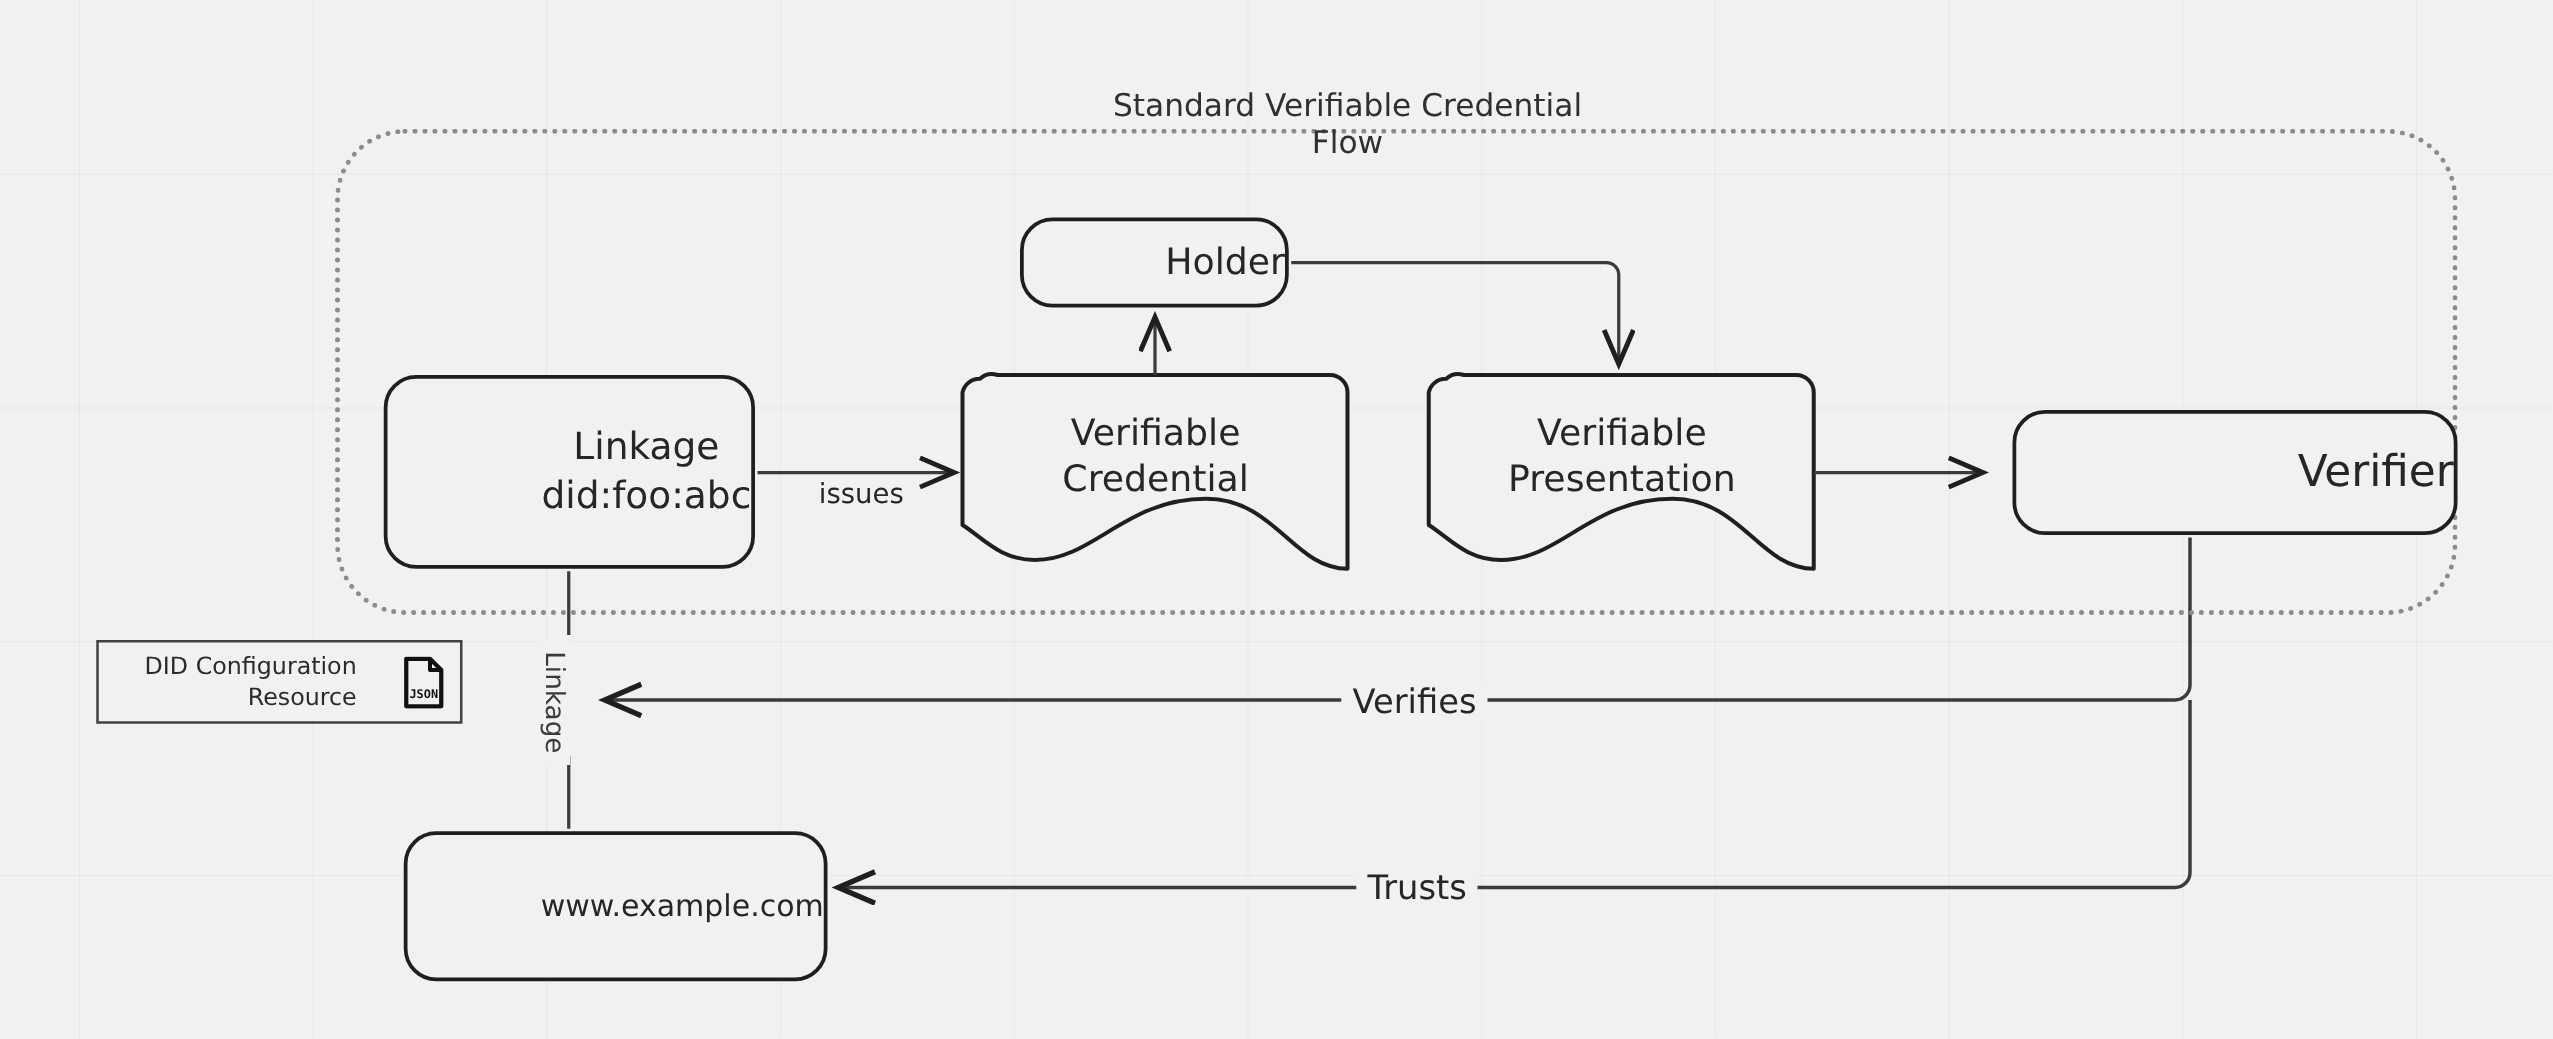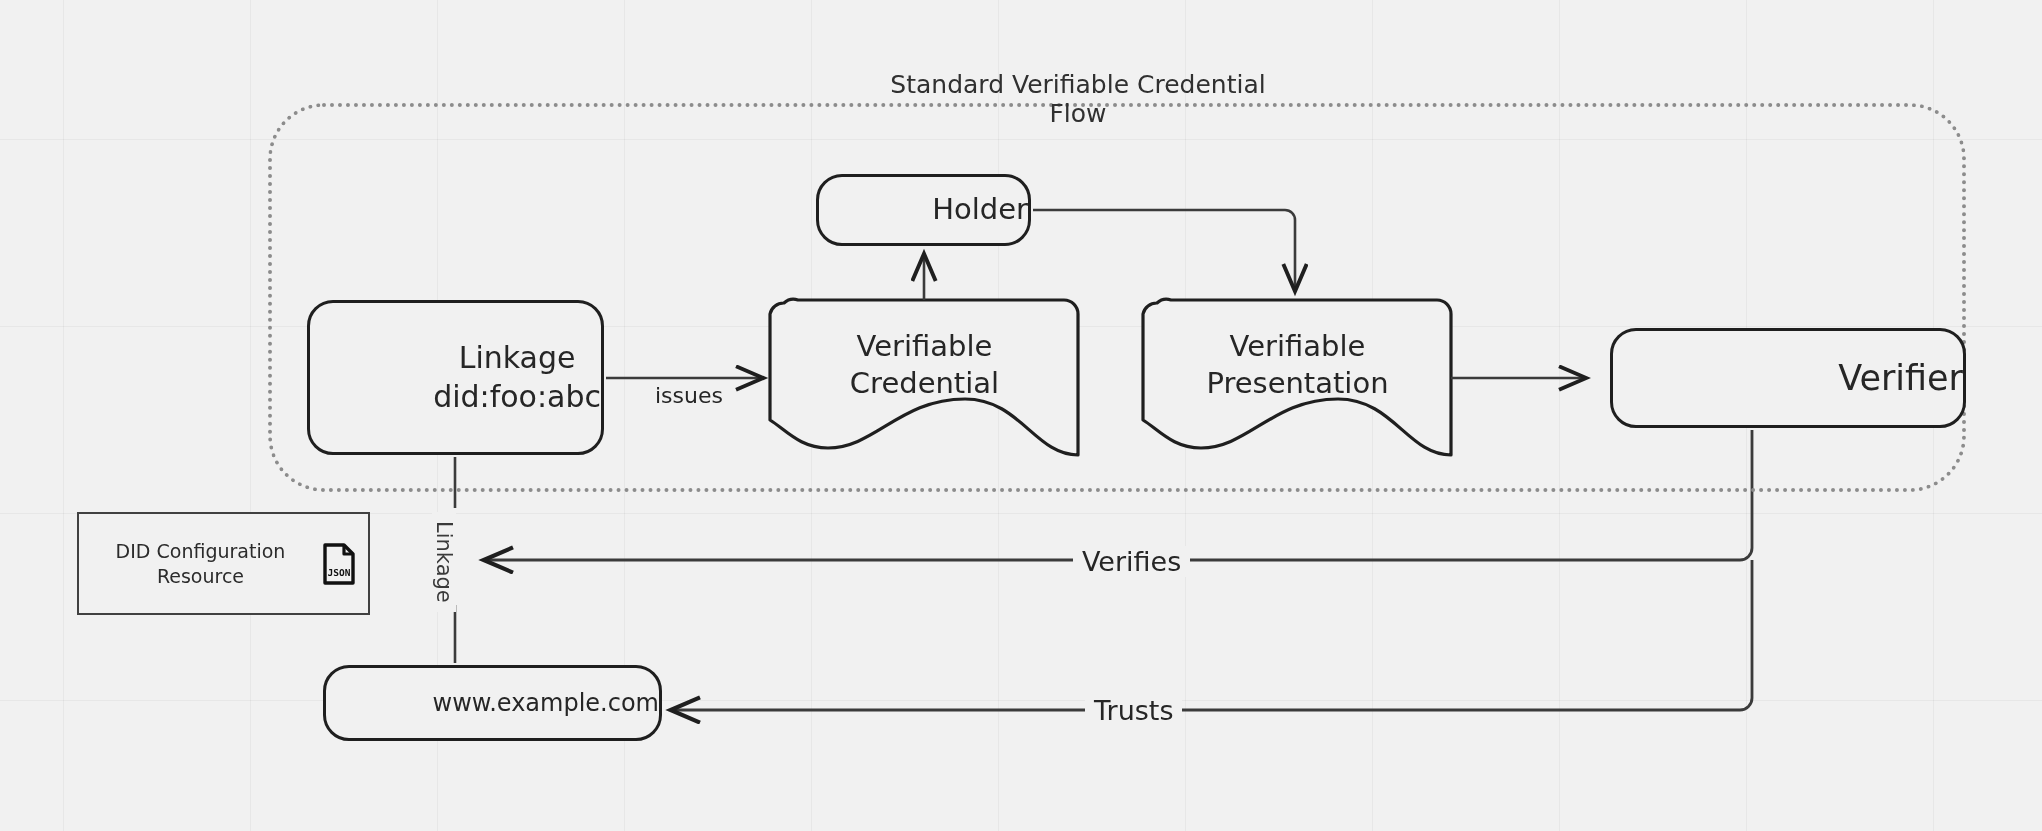--- a/index.html
+++ b/index.html
@@ -77,32 +77,33 @@
     font-size: 29px;
   }
   
   #node-verifier {
     left: 1594px; top: 328px; width: 356px; height: 100px;
     font-size: 35px;
     margin-left: 16px;
   }
   
   #node-website {
-    left: 323px; top: 665px; width: 339px; height: 76px;
+    left: 323px; top: 665px; width: 339px; height: 120px;
     font-size: 24px;
   }
   
   #node-didconfig {
-    left: 77px; top: 512px; width: 293px; height: 103px;
+    left: 77px; top: 512px; width: 293px; height: 67px;
     background: #f1f1f1;
     border: 2px solid #414141;
     border-radius: 0;
     font-size: 19px;
     padding-right: 46px;
     color: #2b2b2b;
+    text-align: right;
   }
   #json-icon {
     position: absolute;
     right: 12px; top: 50%;
     transform: translateY(-50%);
     width: 34px; height: 42px;
   }
 
   
   #node-vc {

